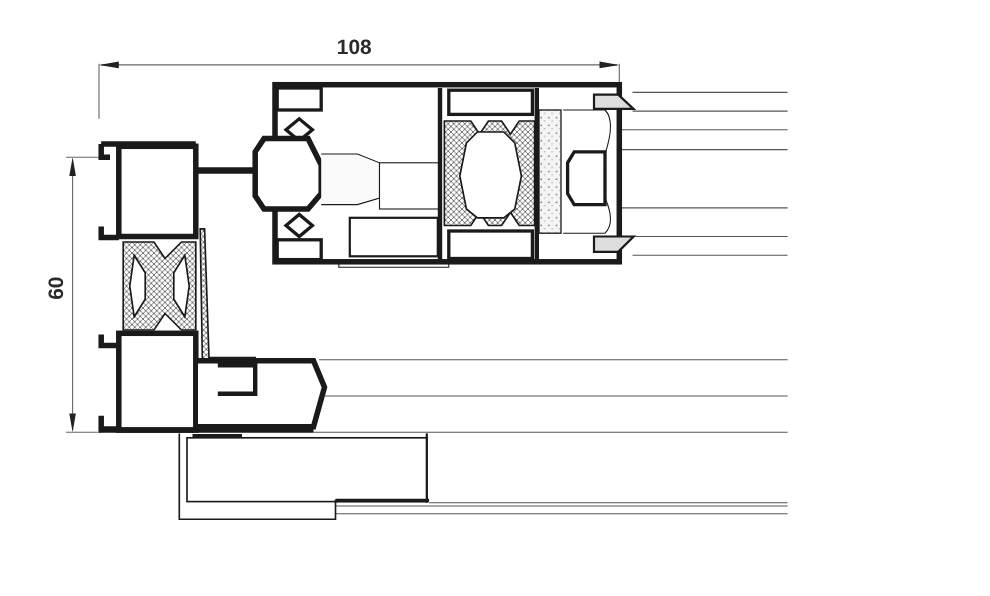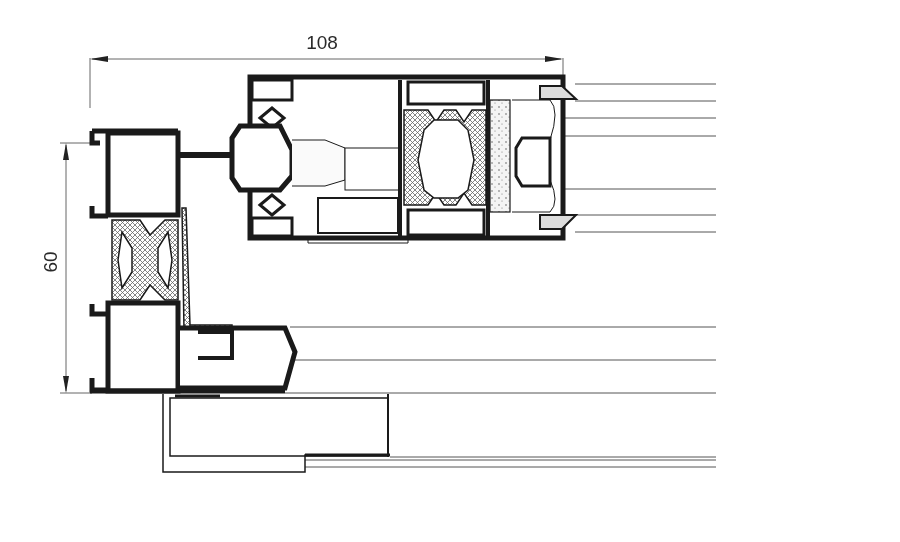--- a/index.html
+++ b/index.html
@@ -1,16 +1,16 @@
 <!DOCTYPE html>
 <html><head>
 <meta charset="utf-8">
 <style>
   html,body{margin:0;padding:0;background:#fff;}
-  .wrap{position:relative;width:716px;height:542px;overflow:hidden;background:#fff;}
+  .wrap{position:relative;width:716px;height:542px;overflow:hidden;background:#fff;font-weight:bold;}
   svg{position:absolute;left:0;top:0;}
   .dimtext{font-family:"Liberation Sans",sans-serif;font-size:19px;fill:#2a2a2a;}
 </style>
 </head>
 <body>
 
 <div class="wrap">
 <svg width="900" height="542" viewBox="0 0 900 542">
   <defs>
     <pattern id="hatch" width="5" height="5" patternUnits="userSpaceOnUse">

